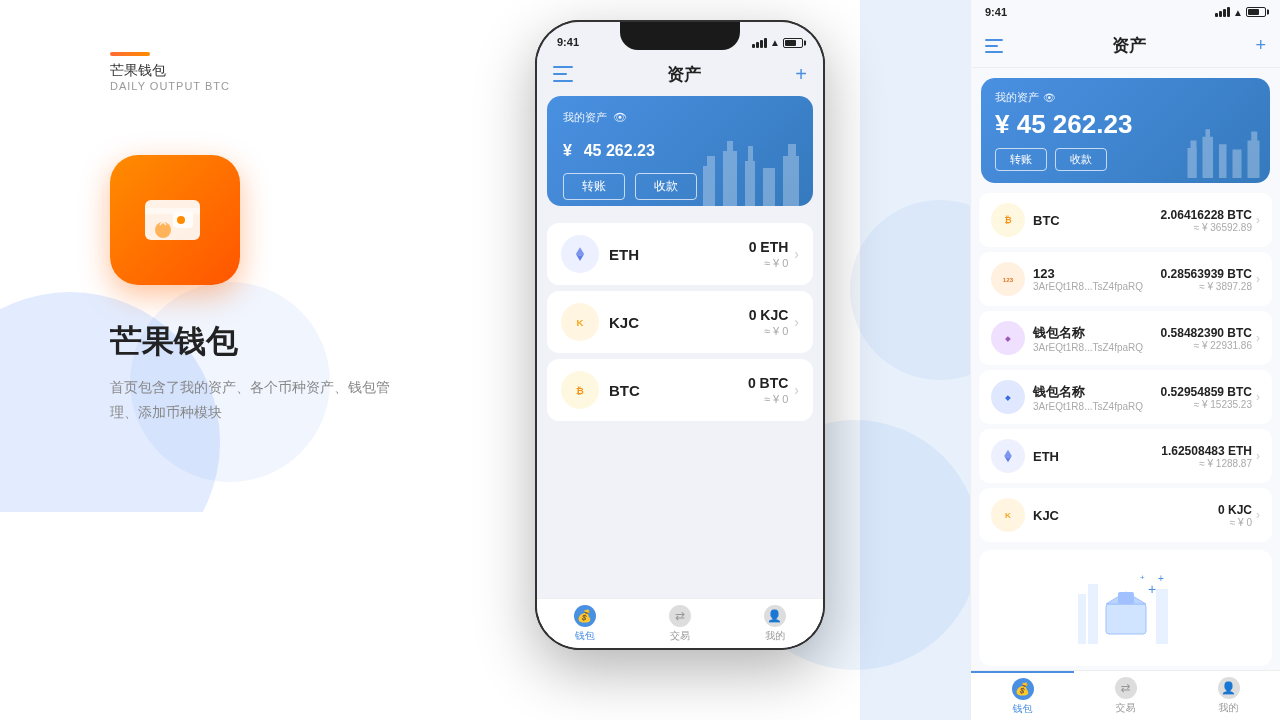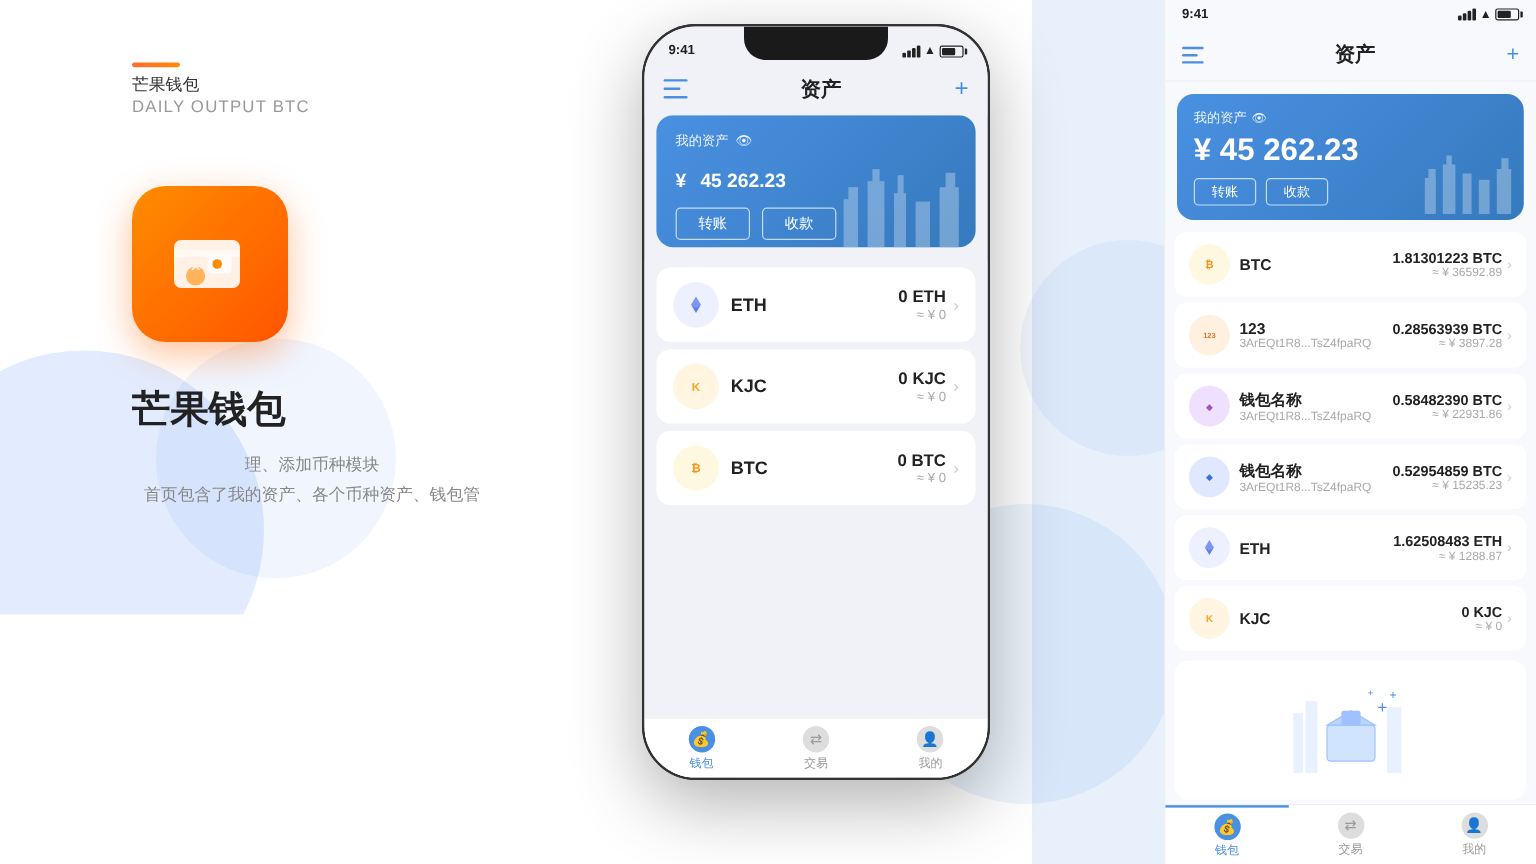--- a/index.html
+++ b/index.html
@@ -13,40 +13,39 @@
     }
 
     
     .left-panel {
       position: absolute;
       left: 0; top: 0;
       width: 500px;
       height: 512px;
       background: #fff;
       overflow: hidden;
-      text-align: center;
     }
     .accent-bar {
       position: absolute;
       top: 52px; left: 110px;
       width: 40px; height: 4px;
       background: linear-gradient(to right, #ff6b35, #ff8c00);
       border-radius: 2px;
     }
     .app-name-small {
       position: absolute;
       top: 62px; left: 110px;
       font-size: 14px;
       color: #333;
       font-weight: 500;
     }
     .subtitle-small {
       position: absolute;
       top: 80px; left: 110px;
-      font-size: 14px;
+      font-size: 11px;
       color: #999;
       letter-spacing: 1px;
     }
     .app-icon {
       position: absolute;
       top: 155px; left: 110px;
       width: 130px; height: 130px;
       border-radius: 28px;
       background: linear-gradient(135deg, #ff8c00 0%, #ff5500 100%);
       display: flex;
@@ -577,22 +576,22 @@
 
         <circle cx="28" cy="50" r="8" fill="rgba(255,140,0,0.6)"></circle>
         <path d="M25 45 Q28 40 31 45" stroke="rgba(255,255,255,0.8)" stroke-width="1.5" fill="none"></path>
       </svg>
     </div>
   </div>
 
   <div class="app-title">芒果钱包</div>
 
   <div class="app-desc">
+    <div>首页包含了我的资产、各个币种资产、钱包管</div>
     <div>理、添加币种模块</div>
-    <div>首页包含了我的资产、各个币种资产、钱包管</div>
   </div>
 </div>
 
 <div class="phone-area">
   <div class="phone-frame">
     <div class="phone-inner">
       <div class="phone-notch"></div>
       <div class="phone-screen">
 
         <div class="phone-statusbar">
@@ -780,21 +779,21 @@
       <div class="right-coin-icon btc">
         <svg width="20" height="20" viewBox="0 0 32 32">
             <circle cx="16" cy="16" r="16" fill="#fff8e0"></circle>
             <text x="50%" y="55%" dominant-baseline="middle" text-anchor="middle" font-size="14" font-weight="bold" fill="#f7931a">₿</text>
           </svg>
       </div>
       <div class="right-coin-info">
         <div class="right-coin-name">BTC</div>
       </div>
       <div class="right-coin-val">
-        <div class="right-coin-amount">1.81301223 BTC</div>
+        <div class="right-coin-amount">2.06416228 BTC</div>
         <div class="right-coin-approx">≈ ¥ 36592.89</div>
       </div>
       <span class="right-coin-arrow">›</span>
     </div>
 
     <div class="right-coin-item">
       <div class="right-coin-icon custom1">
         <svg width="20" height="20" viewBox="0 0 32 32">
             <circle cx="16" cy="16" r="16" fill="#fff0e0"></circle>
             <text x="50%" y="55%" dominant-baseline="middle" text-anchor="middle" font-size="10" font-weight="bold" fill="#e07820">123</text>

